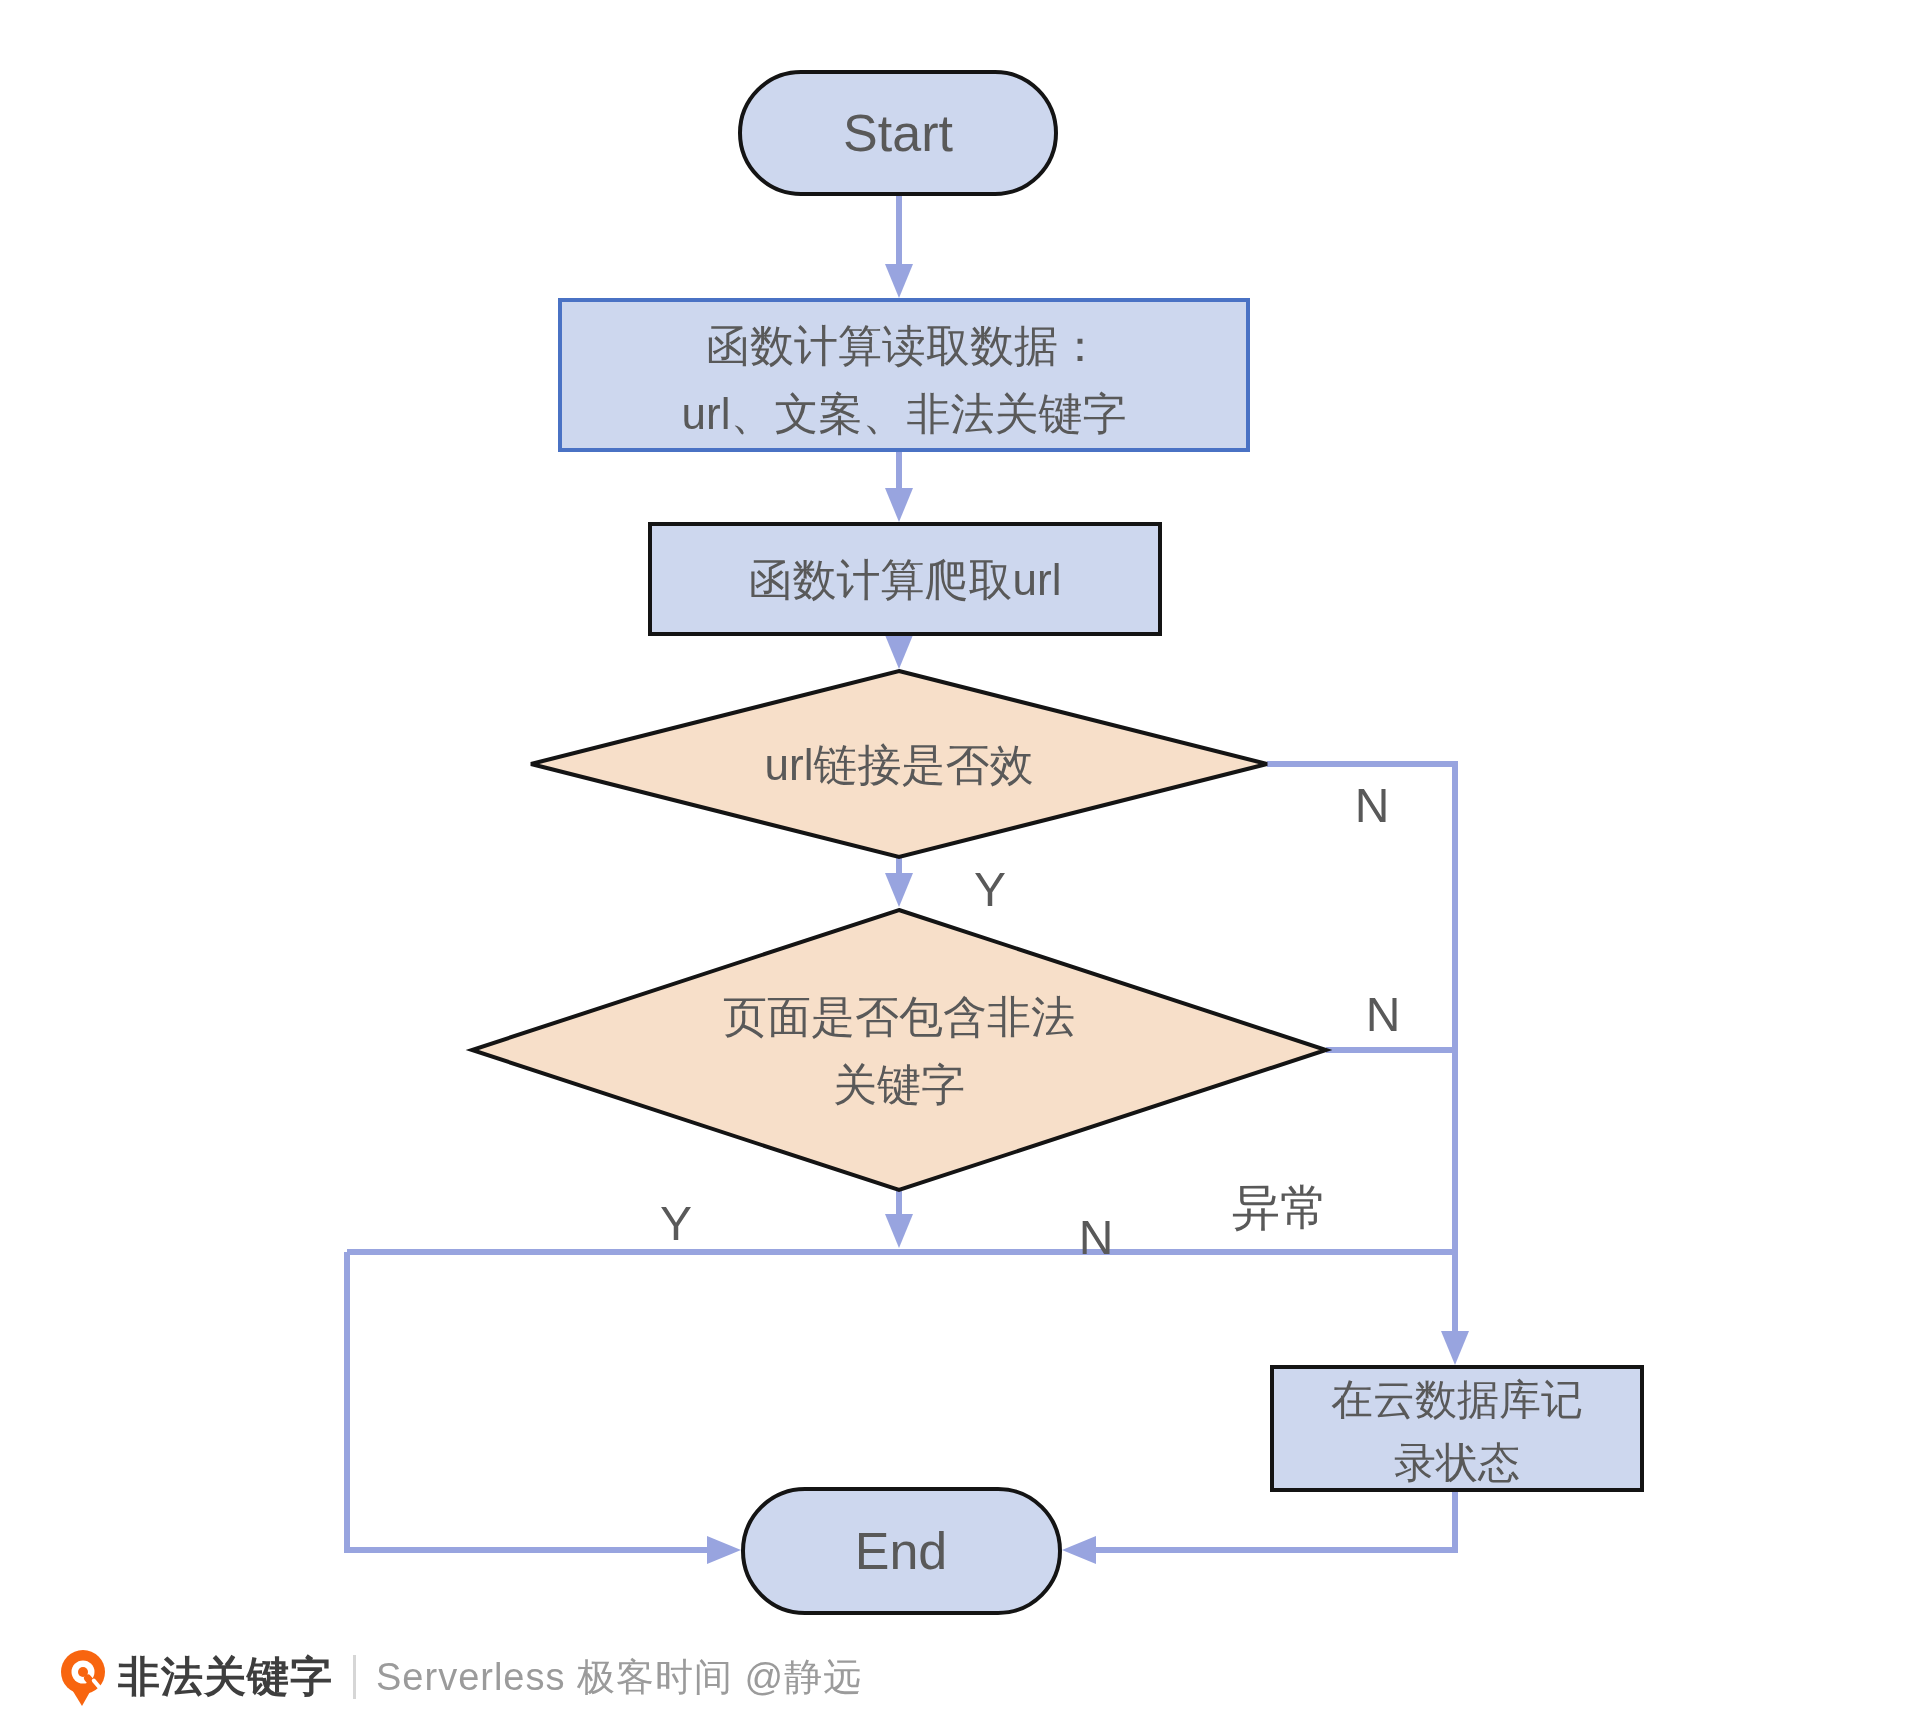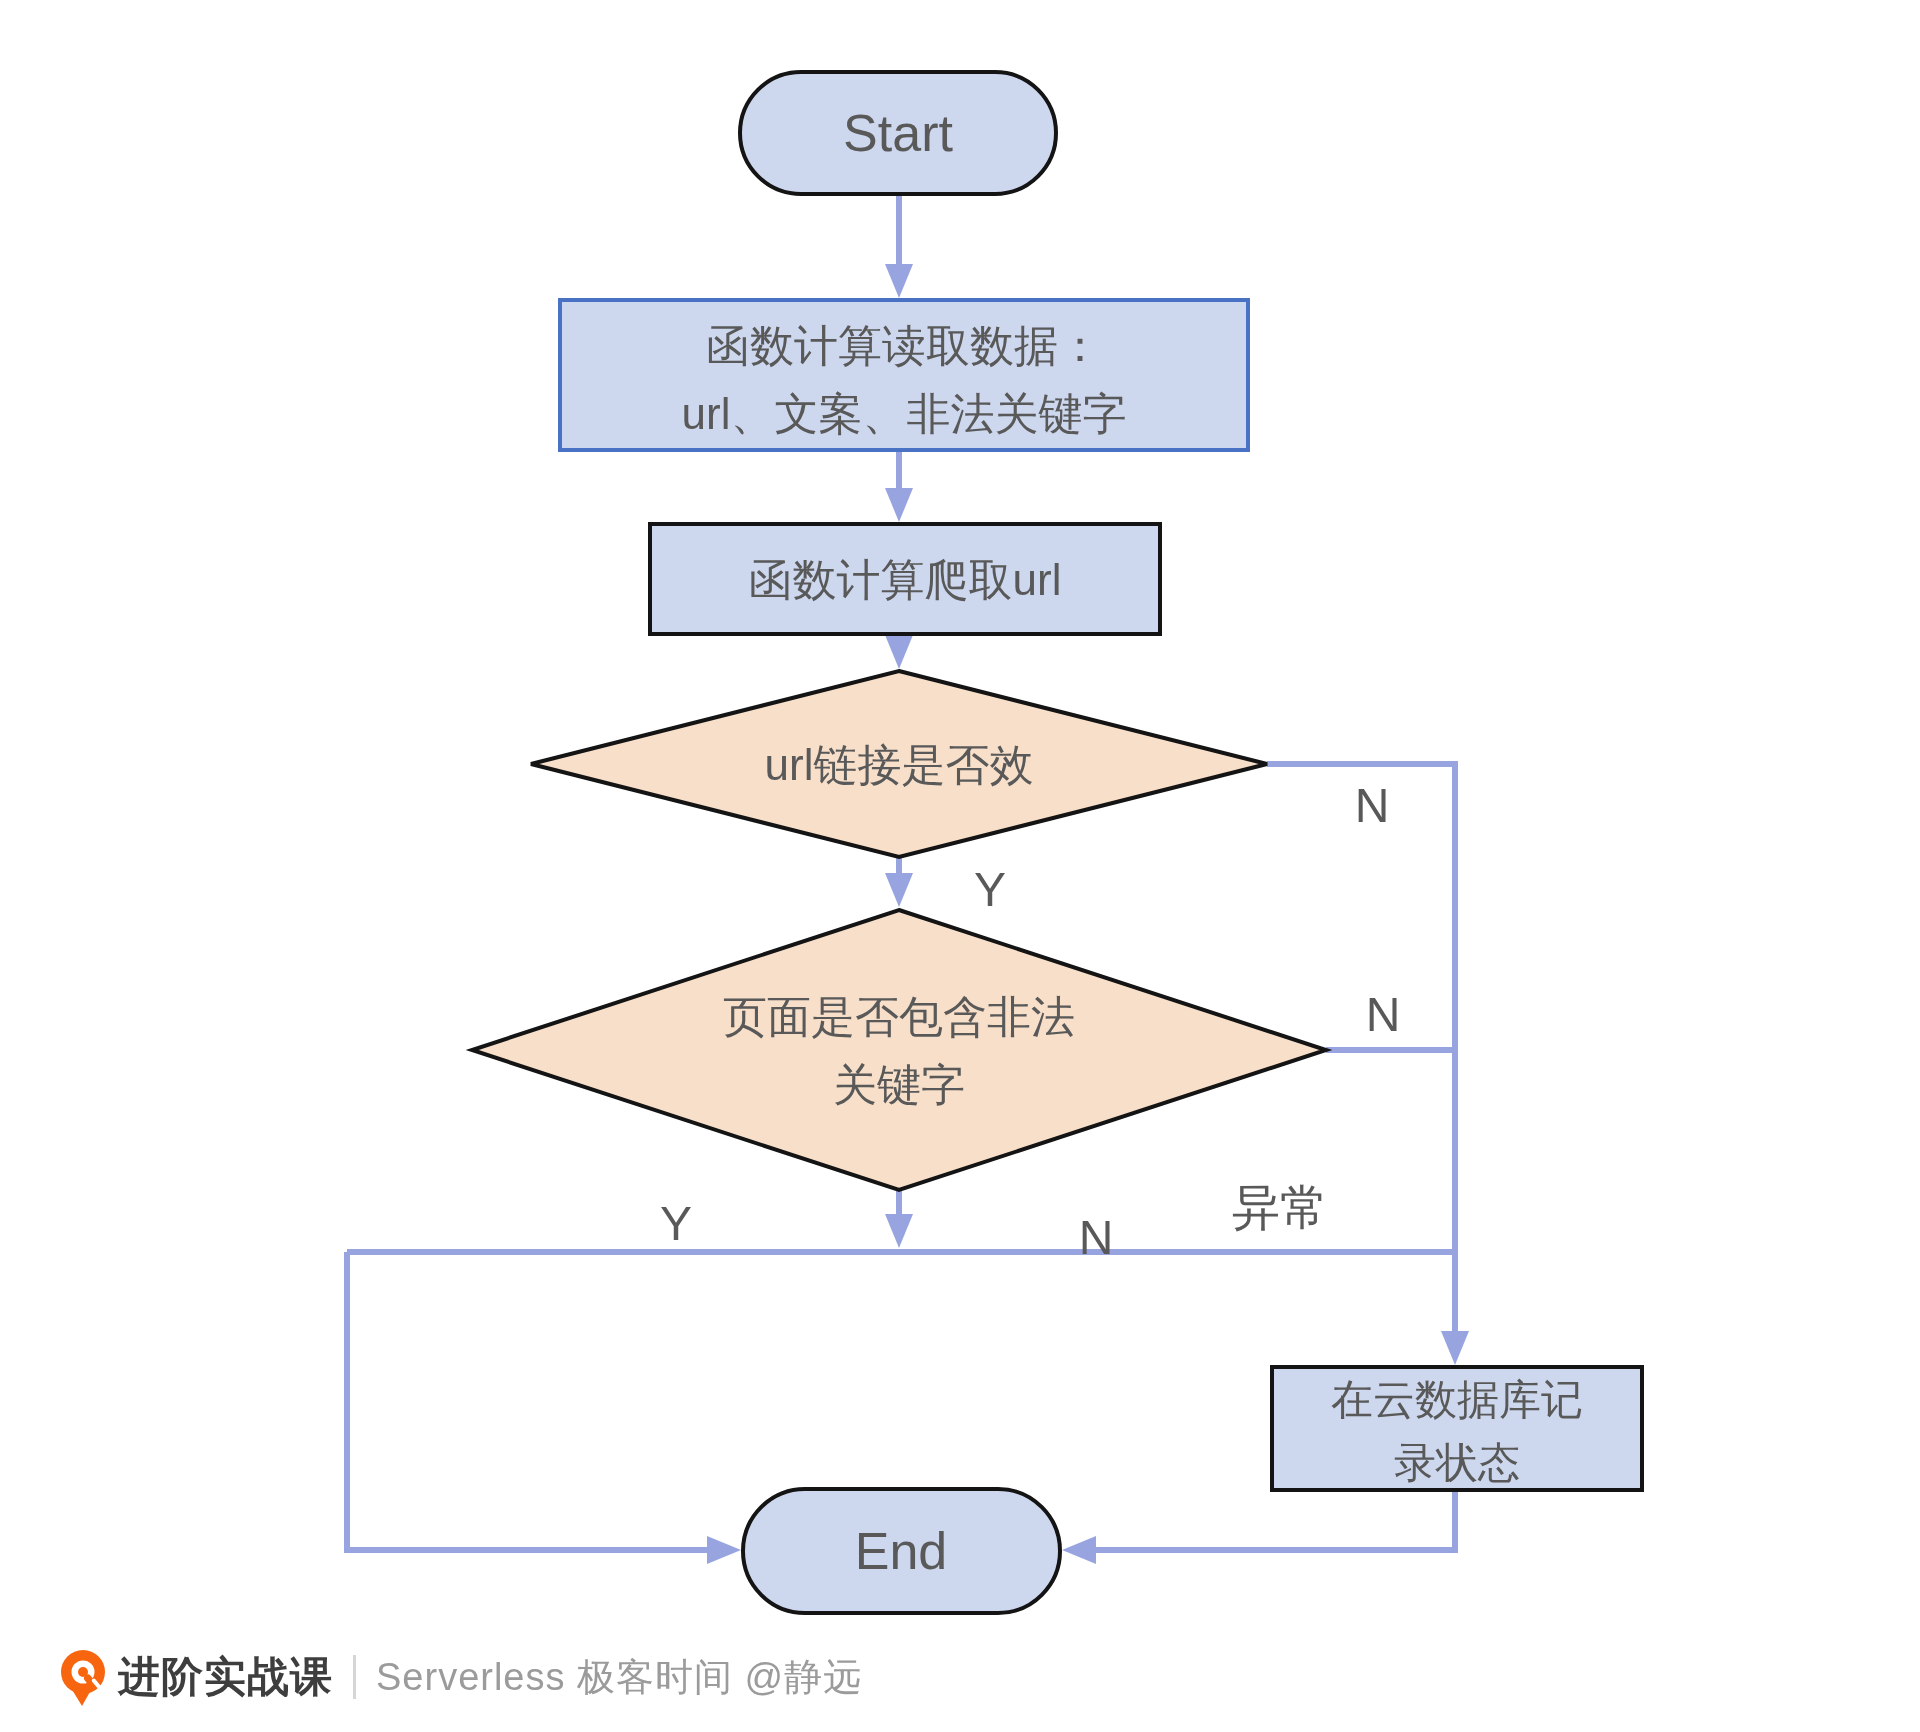--- a/index.html
+++ b/index.html
@@ -120,18 +120,18 @@
 
   <div class="footer">
     <svg width="50" height="58" viewBox="0 0 50 58">
       <circle cx="25" cy="24" r="22" fill="#f8650f"></circle>
       <path d="M13 40 L24 58 L33 42 Z" fill="#f8650f"></path>
       <circle cx="25" cy="24" r="11.5" fill="#ffffff"></circle>
       <circle cx="25" cy="24" r="5" fill="#f8650f"></circle>
       <rect x="29" y="26" width="7.5" height="17" rx="3.5" transform="rotate(-40 32 34)" fill="#f8650f"></rect>
       <rect x="36.5" y="30" width="4" height="12" rx="2" transform="rotate(-40 38 36)" fill="#ffffff"></rect>
     </svg>
-    <span class="brand">进阶实战课</span>
+    <span class="brand">非法关键字</span>
     <span class="divider"></span>
     <span class="course">Serverless 极客时间 @静远</span>
   </div>
 
 </div>
 
 </body></html>

